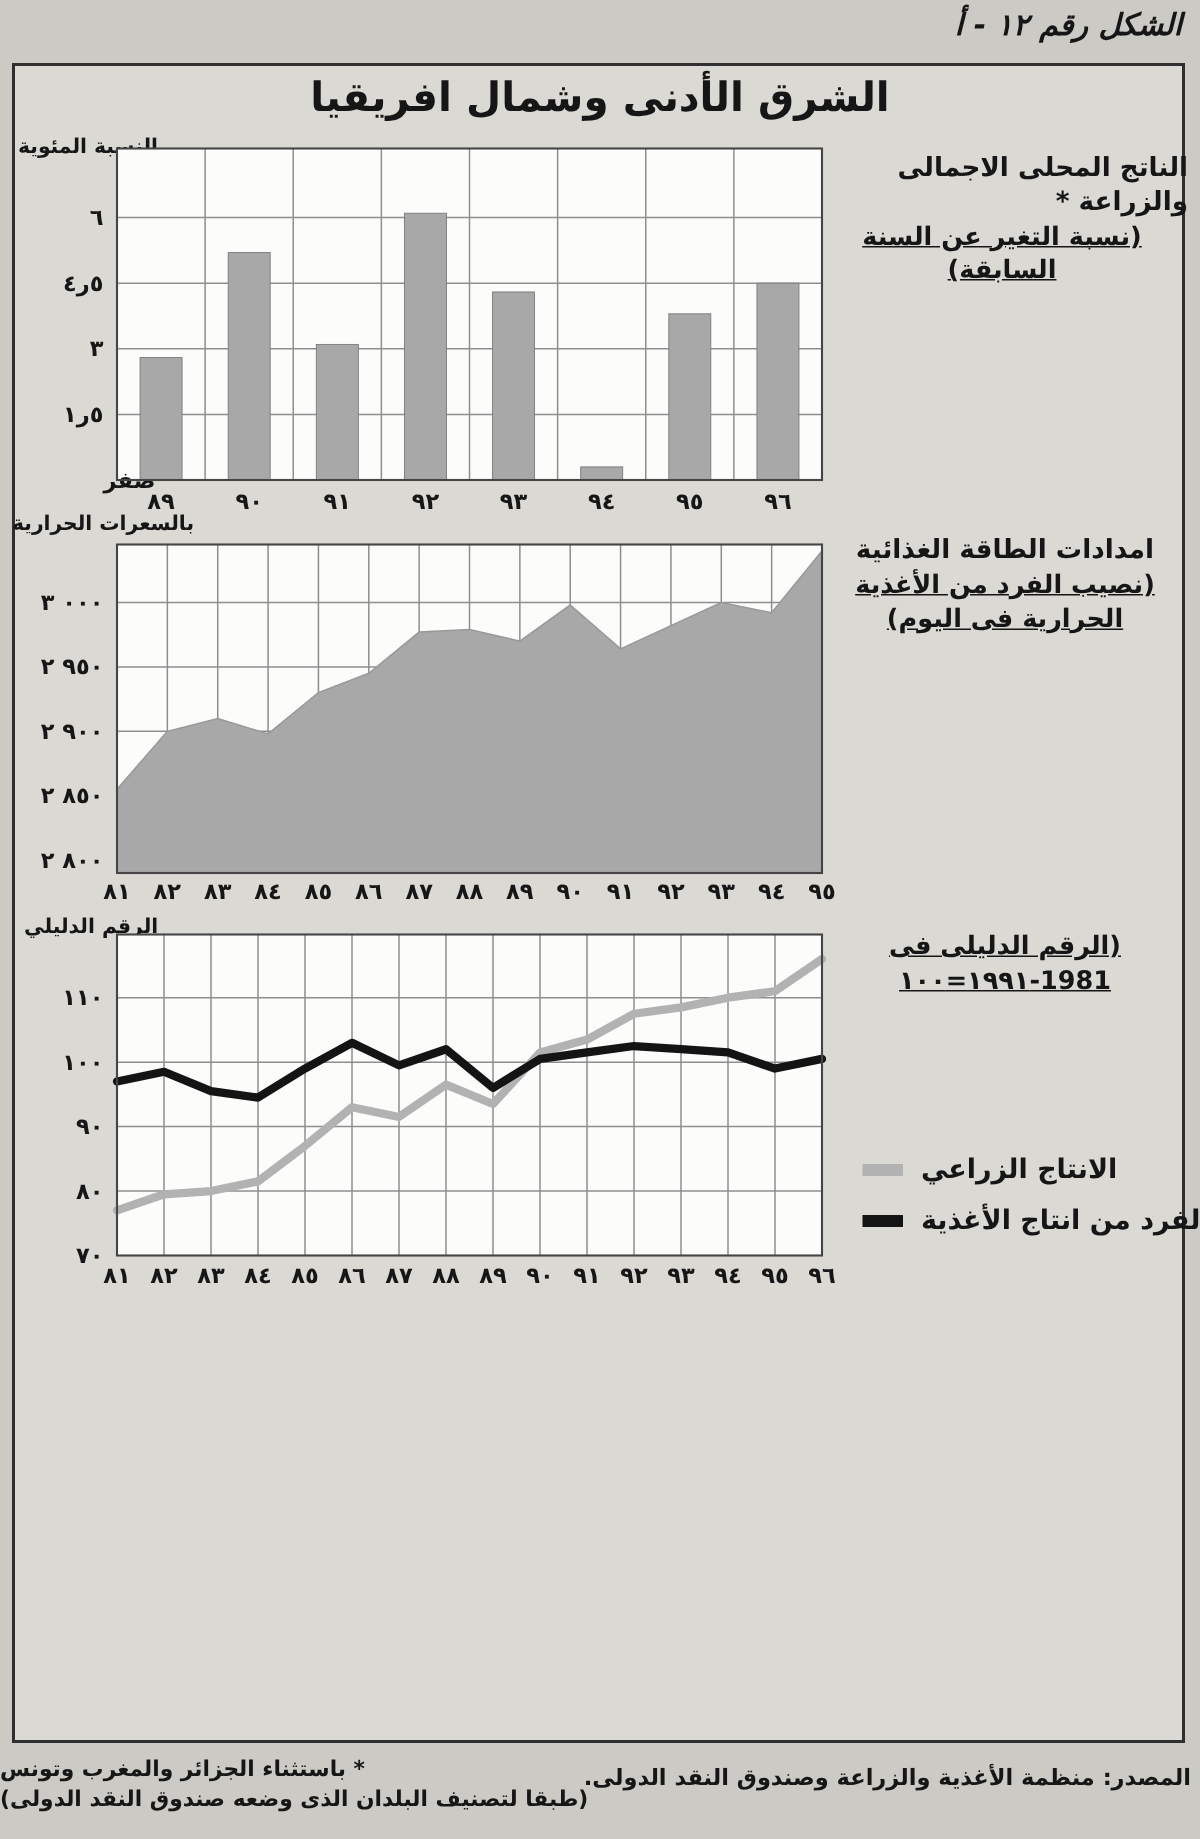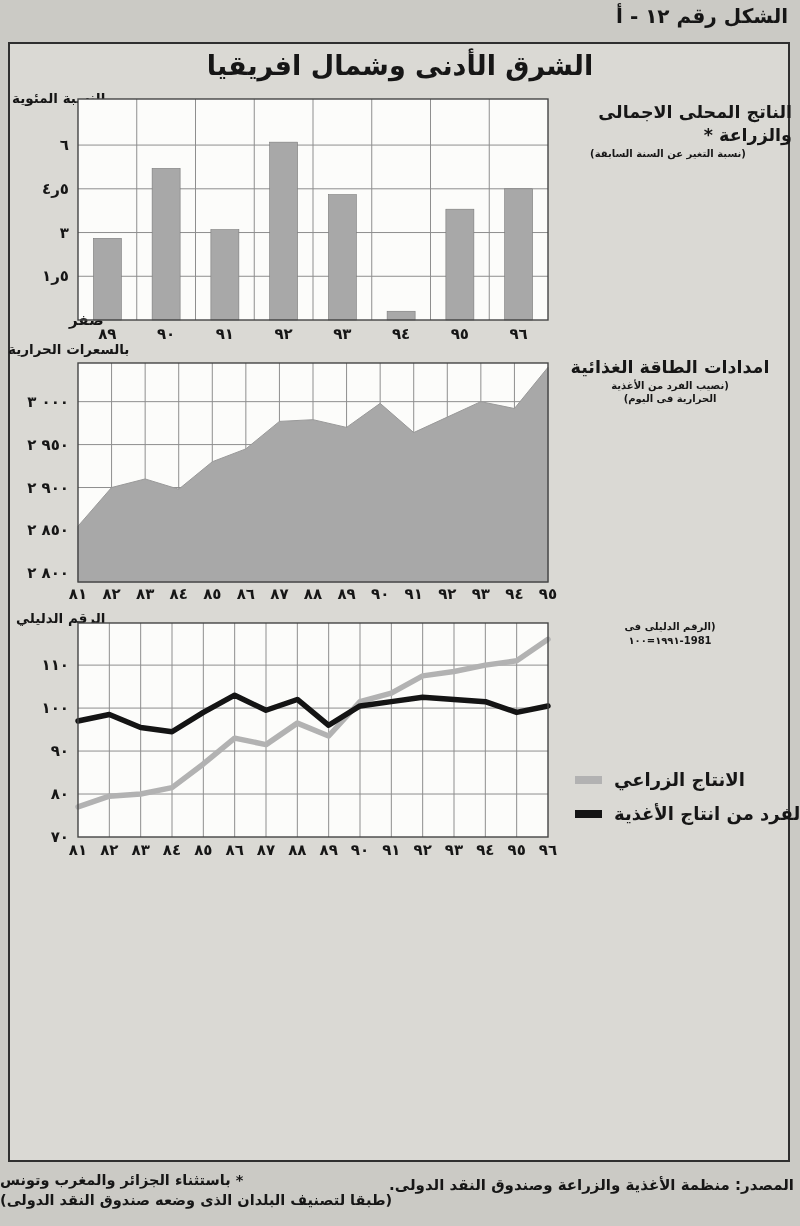--- a/index.html
+++ b/index.html
@@ -4,36 +4,36 @@
 <style>
   html,body{margin:0;padding:0;}
   body{
     width:800px;height:1226px;position:relative;overflow:hidden;
     background:#cbcac5;
     font-family:"DejaVu Sans",sans-serif;
     color:#161616;
   }
   .abs{position:absolute;}
   .figure-number{
-    top:4px;right:12px;font-size:20px;font-weight:700;direction:rtl;
+    top:4px;right:12px;font-size:20px;font-weight:700;font-style:italic;direction:rtl;
   }
   .panel{
     left:8px;top:42px;width:782px;height:1120px;
     background:#dad9d4;border:2px solid #2f2f2f;box-sizing:border-box;
   }
   .main-title{
     left:8px;top:50px;width:784px;text-align:center;
     font-size:27px;font-weight:700;direction:rtl;letter-spacing:0.5px;
   }
   .axis-caption{
     font-size:13.5px;font-weight:700;direction:rtl;white-space:nowrap;
   }
   .chart-title-block{direction:rtl;width:248px;}
   .chart-title-block .ct{font-size:17.5px;font-weight:700;line-height:1.3;}
-  .chart-title-block .cs{font-size:10px;font-weight:700;line-height:1.35;}
+  .chart-title-block .cs{font-size:17px;font-weight:700;line-height:1.35;text-decoration:underline;}
   .tb-left{text-align:center;}
   .tb1 .cs{text-align:center;}
   svg{position:absolute;}
   svg text{font-family:"DejaVu Sans",sans-serif;font-weight:700;fill:#161616;}
   .legend{left:575px;top:769px;}
   .legend-item{display:flex;align-items:center;margin-bottom:13px;}
   .legend-swatch{display:inline-block;width:27px;height:8px;margin-right:12px;flex:0 0 auto;}
   .legend-label{font-size:18px;font-weight:700;direction:rtl;white-space:nowrap;}
   .footnote{
     left:0;top:1171px;width:400px;direction:rtl;text-align:left;

